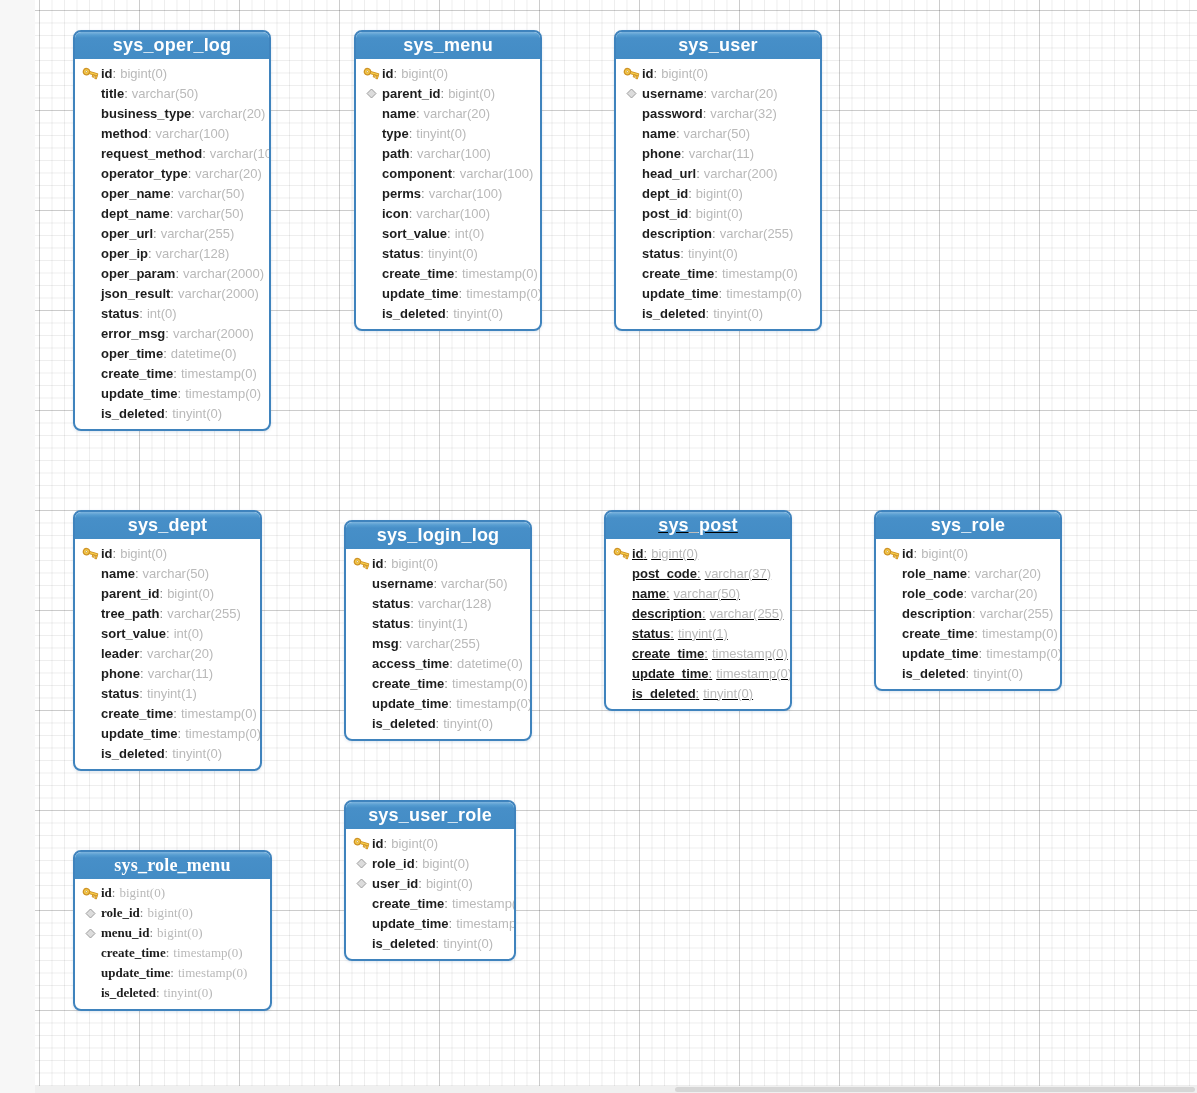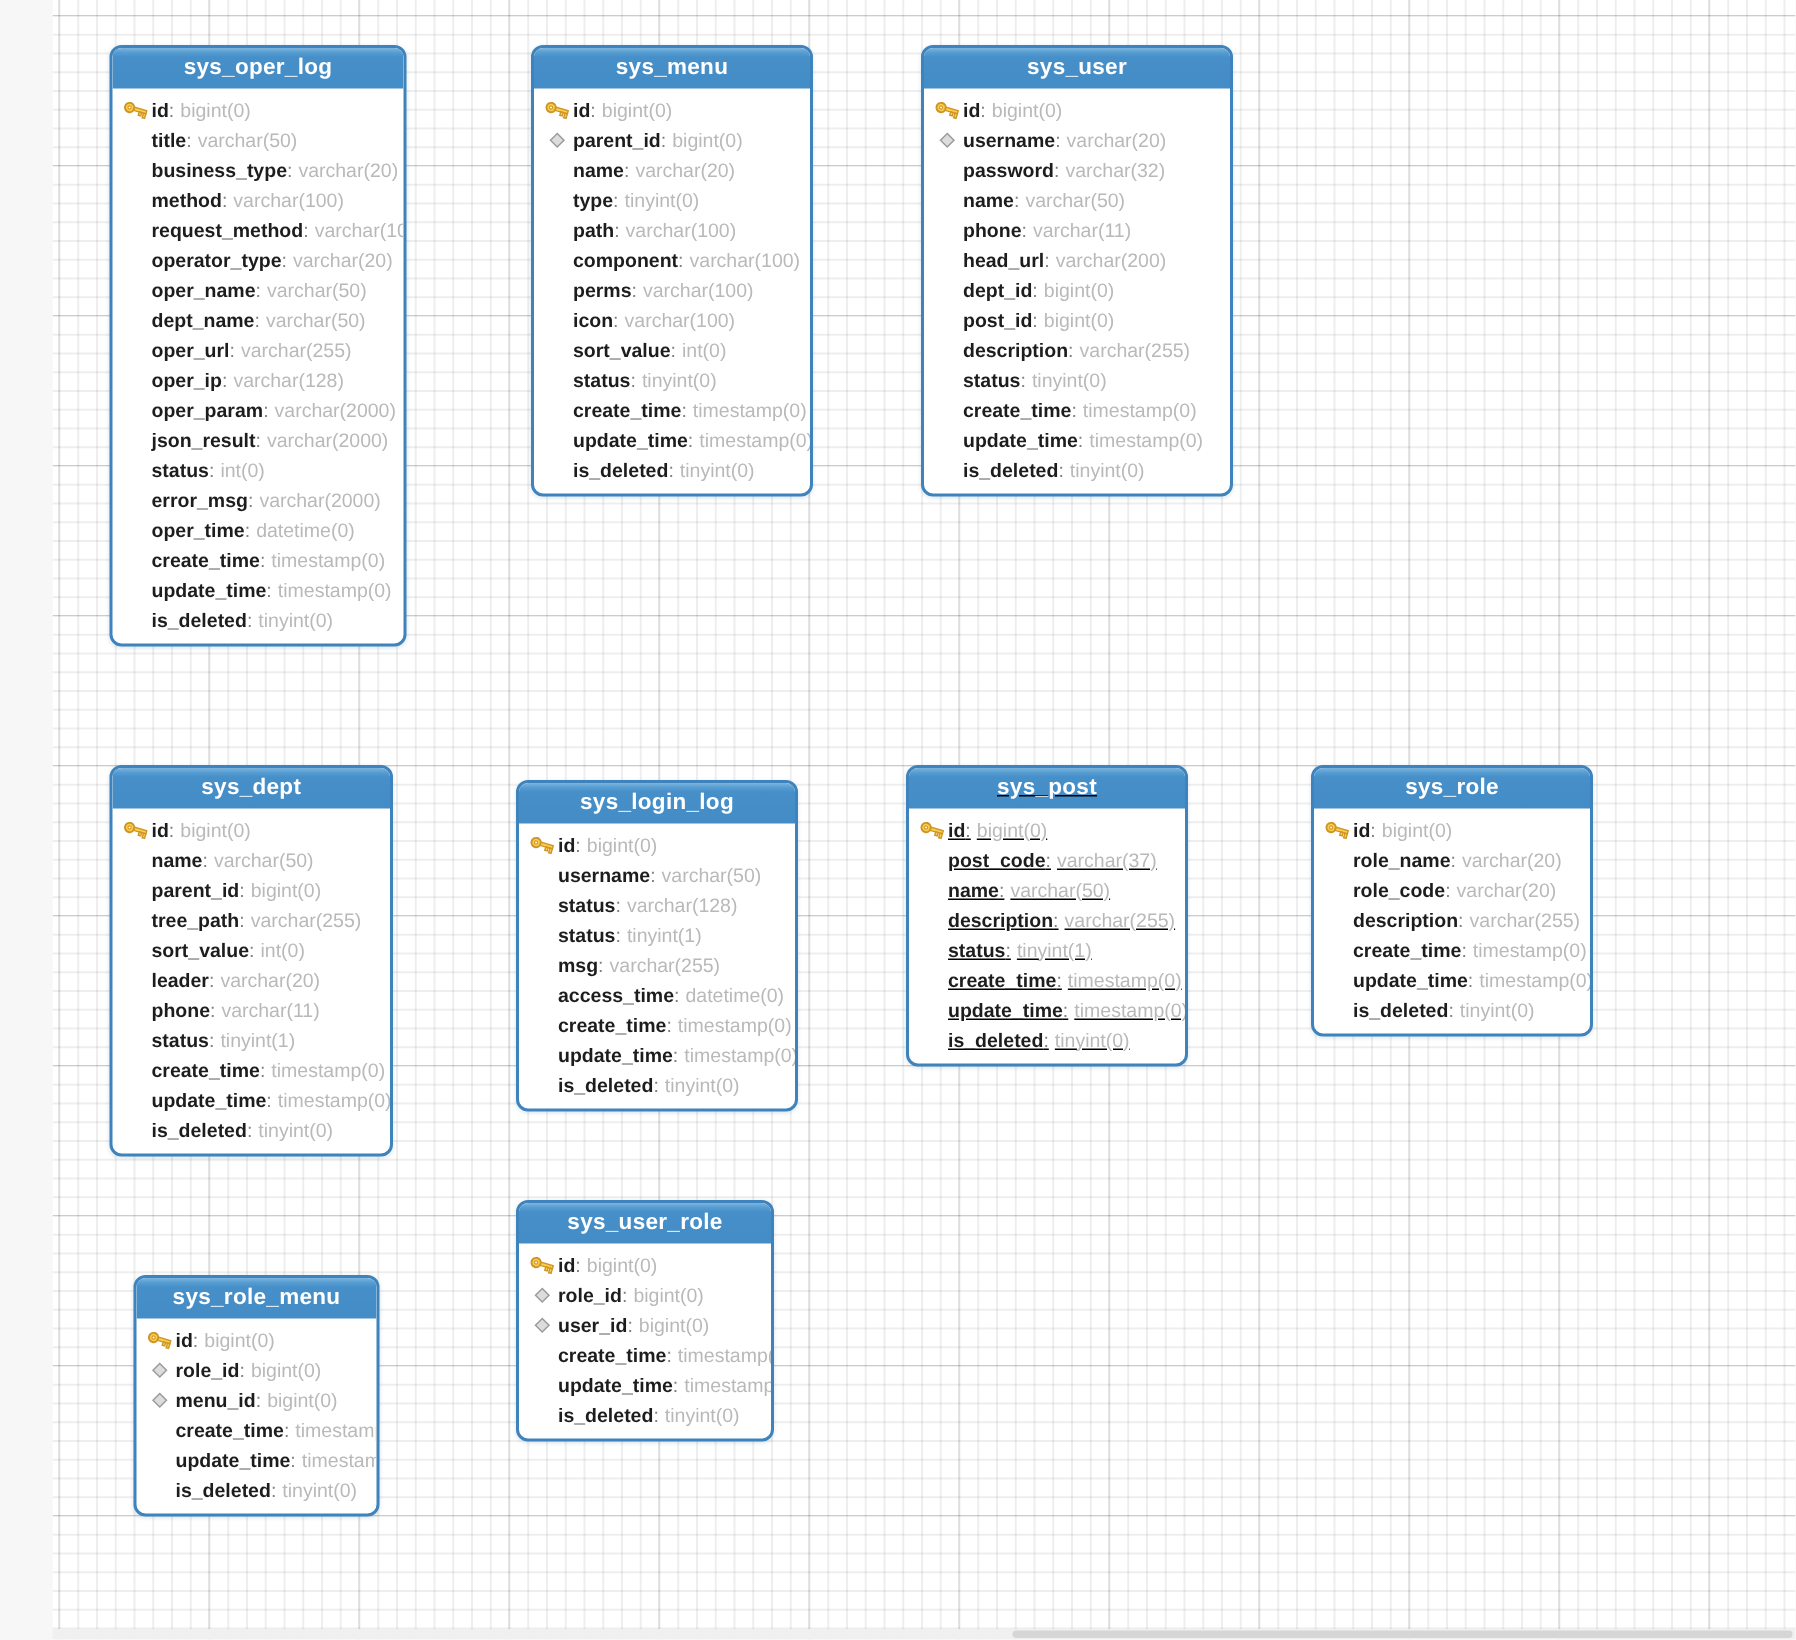--- a/index.html
+++ b/index.html
@@ -22,21 +22,21 @@
 
   #hscroll { position:absolute; left:35px; top:1086px; width:1162px; height:7px;
              background:#f0f0f0; }
   #hscroll .thumb { position:absolute; left:640px; top:1px; width:520px; height:5px;
                     background:#d6d6d6; border-radius:3px; }
 
   .table { position:absolute; background:#ffffff; border:2px solid #3f83bd;
            border-radius:8px; overflow:hidden;
            box-shadow:0 1px 3px rgba(60,110,160,0.18); }
   .thead { height:27px; line-height:26px; text-align:center; color:#ffffff;
-           font-size:15px; font-weight:700; letter-spacing:0.2px;
+           font-size:18px; font-weight:700; letter-spacing:0.2px;
            background:linear-gradient(180deg,#7db4de 0,#569dd1 3px,#478fc8 6px,#438cc5 100%);
            cursor:move; }
   .tbody { padding:4px 16px 6px 0; }
   .frow { height:20px; display:flex; align-items:center; }
   .icol { width:21px; margin-left:5px; flex:0 0 21px; display:flex;
           align-items:center; justify-content:center; }
   .fname { font-size:13px; font-weight:700; color:#1d1d1d; white-space:nowrap; }
   .fcolon { font-size:13px; color:#7f7f7f; margin-right:4px; }
   .ftype { font-size:13px; color:#b9b9b9; white-space:nowrap; }
 </style>
@@ -625,21 +625,21 @@
             <span class="ftype">timestamp(0)</span>
           </div>
           <div class="frow">
             <span class="icol"></span>
             <span class="fname">is_deleted</span>
             <span class="fcolon">:</span>
             <span class="ftype">tinyint(0)</span>
           </div>
         </div>
       </div>
-      <div class="table" style="left: 54px; top: 850px; width: 164px;">
+      <div class="table" style="left: 38px; top: 850px; width: 199px; font-family: Liberation Serif, serif;">
         <div class="thead">sys_role_menu</div>
         <div class="tbody">
           <div class="frow">
             <span class="icol">
               <svg width="18" height="15" viewBox="0 0 18 15">
                 <g transform="rotate(16 9 7)">
                   <rect x="6.6" y="5.9" width="9.2" height="2.2" fill="#f9cf4a" stroke="#cf9427" stroke-width="0.9"></rect>
                   <rect x="11.2" y="8" width="1.7" height="2.4" fill="#f9cf4a" stroke="#cf9427" stroke-width="0.9"></rect>
                   <rect x="14.1" y="8" width="1.7" height="3.2" fill="#f9cf4a" stroke="#cf9427" stroke-width="0.9"></rect>
                   <circle cx="4.2" cy="7" r="3.1" fill="#f9cf4a" stroke="#cf9427" stroke-width="1.3"></circle>

